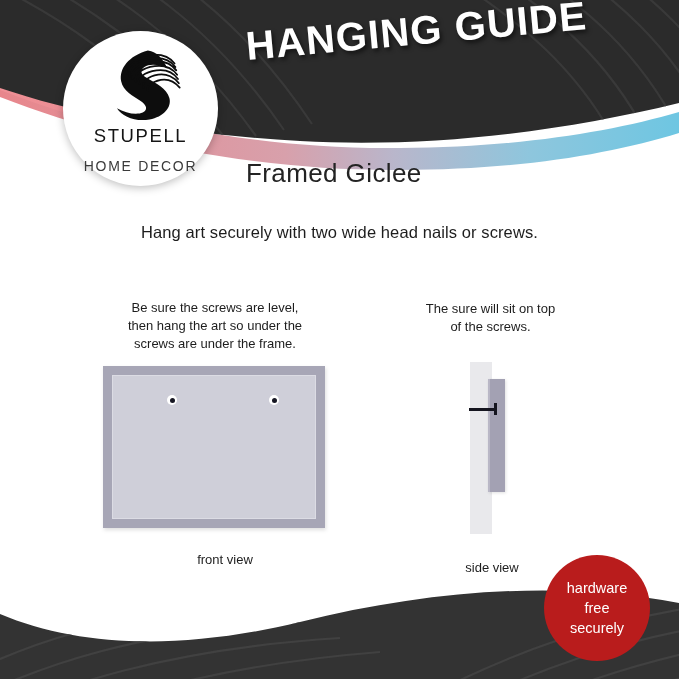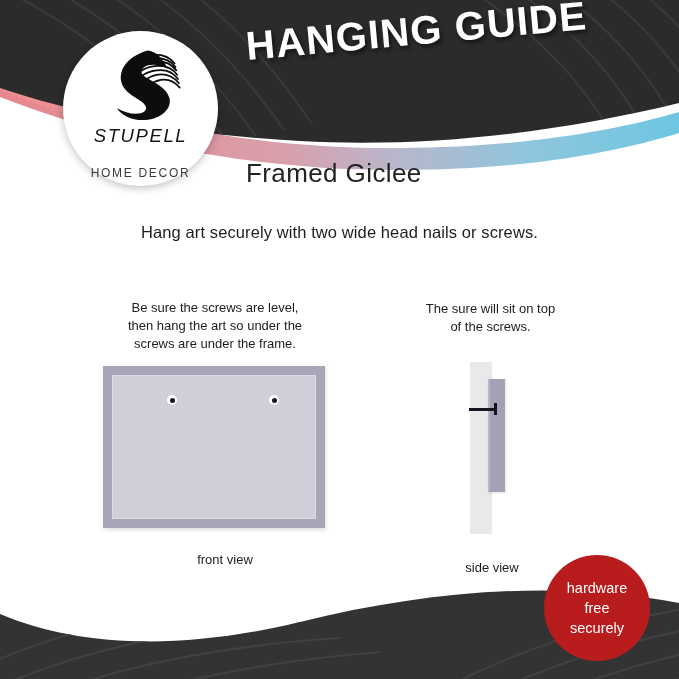--- a/index.html
+++ b/index.html
@@ -62,28 +62,27 @@
     padding-top: 17px;
   }
   #logo-mark { width: 86px; height: 74px; display: block; }
   #logo-word {
     font-family: "Liberation Sans", sans-serif;
     font-size: 18.5px;
     letter-spacing: 1.6px;
     color: #151515;
     margin-top: 3px;
     font-weight: 400;
-    font-style: italic;
   }
   #logo-sub {
     font-family: "Liberation Sans", sans-serif;
-    font-size: 12px;
+    font-size: 14px;
     letter-spacing: 1.7px;
     color: #3a3a3a;
-    margin-top: 19px;
+    margin-top: 11px;
     font-weight: 400;
   }
 
   
   #product-type {
     position: absolute;
     left: 246px;
     top: 158px;
     font-family: "Liberation Sans", sans-serif;
     font-size: 26px;

